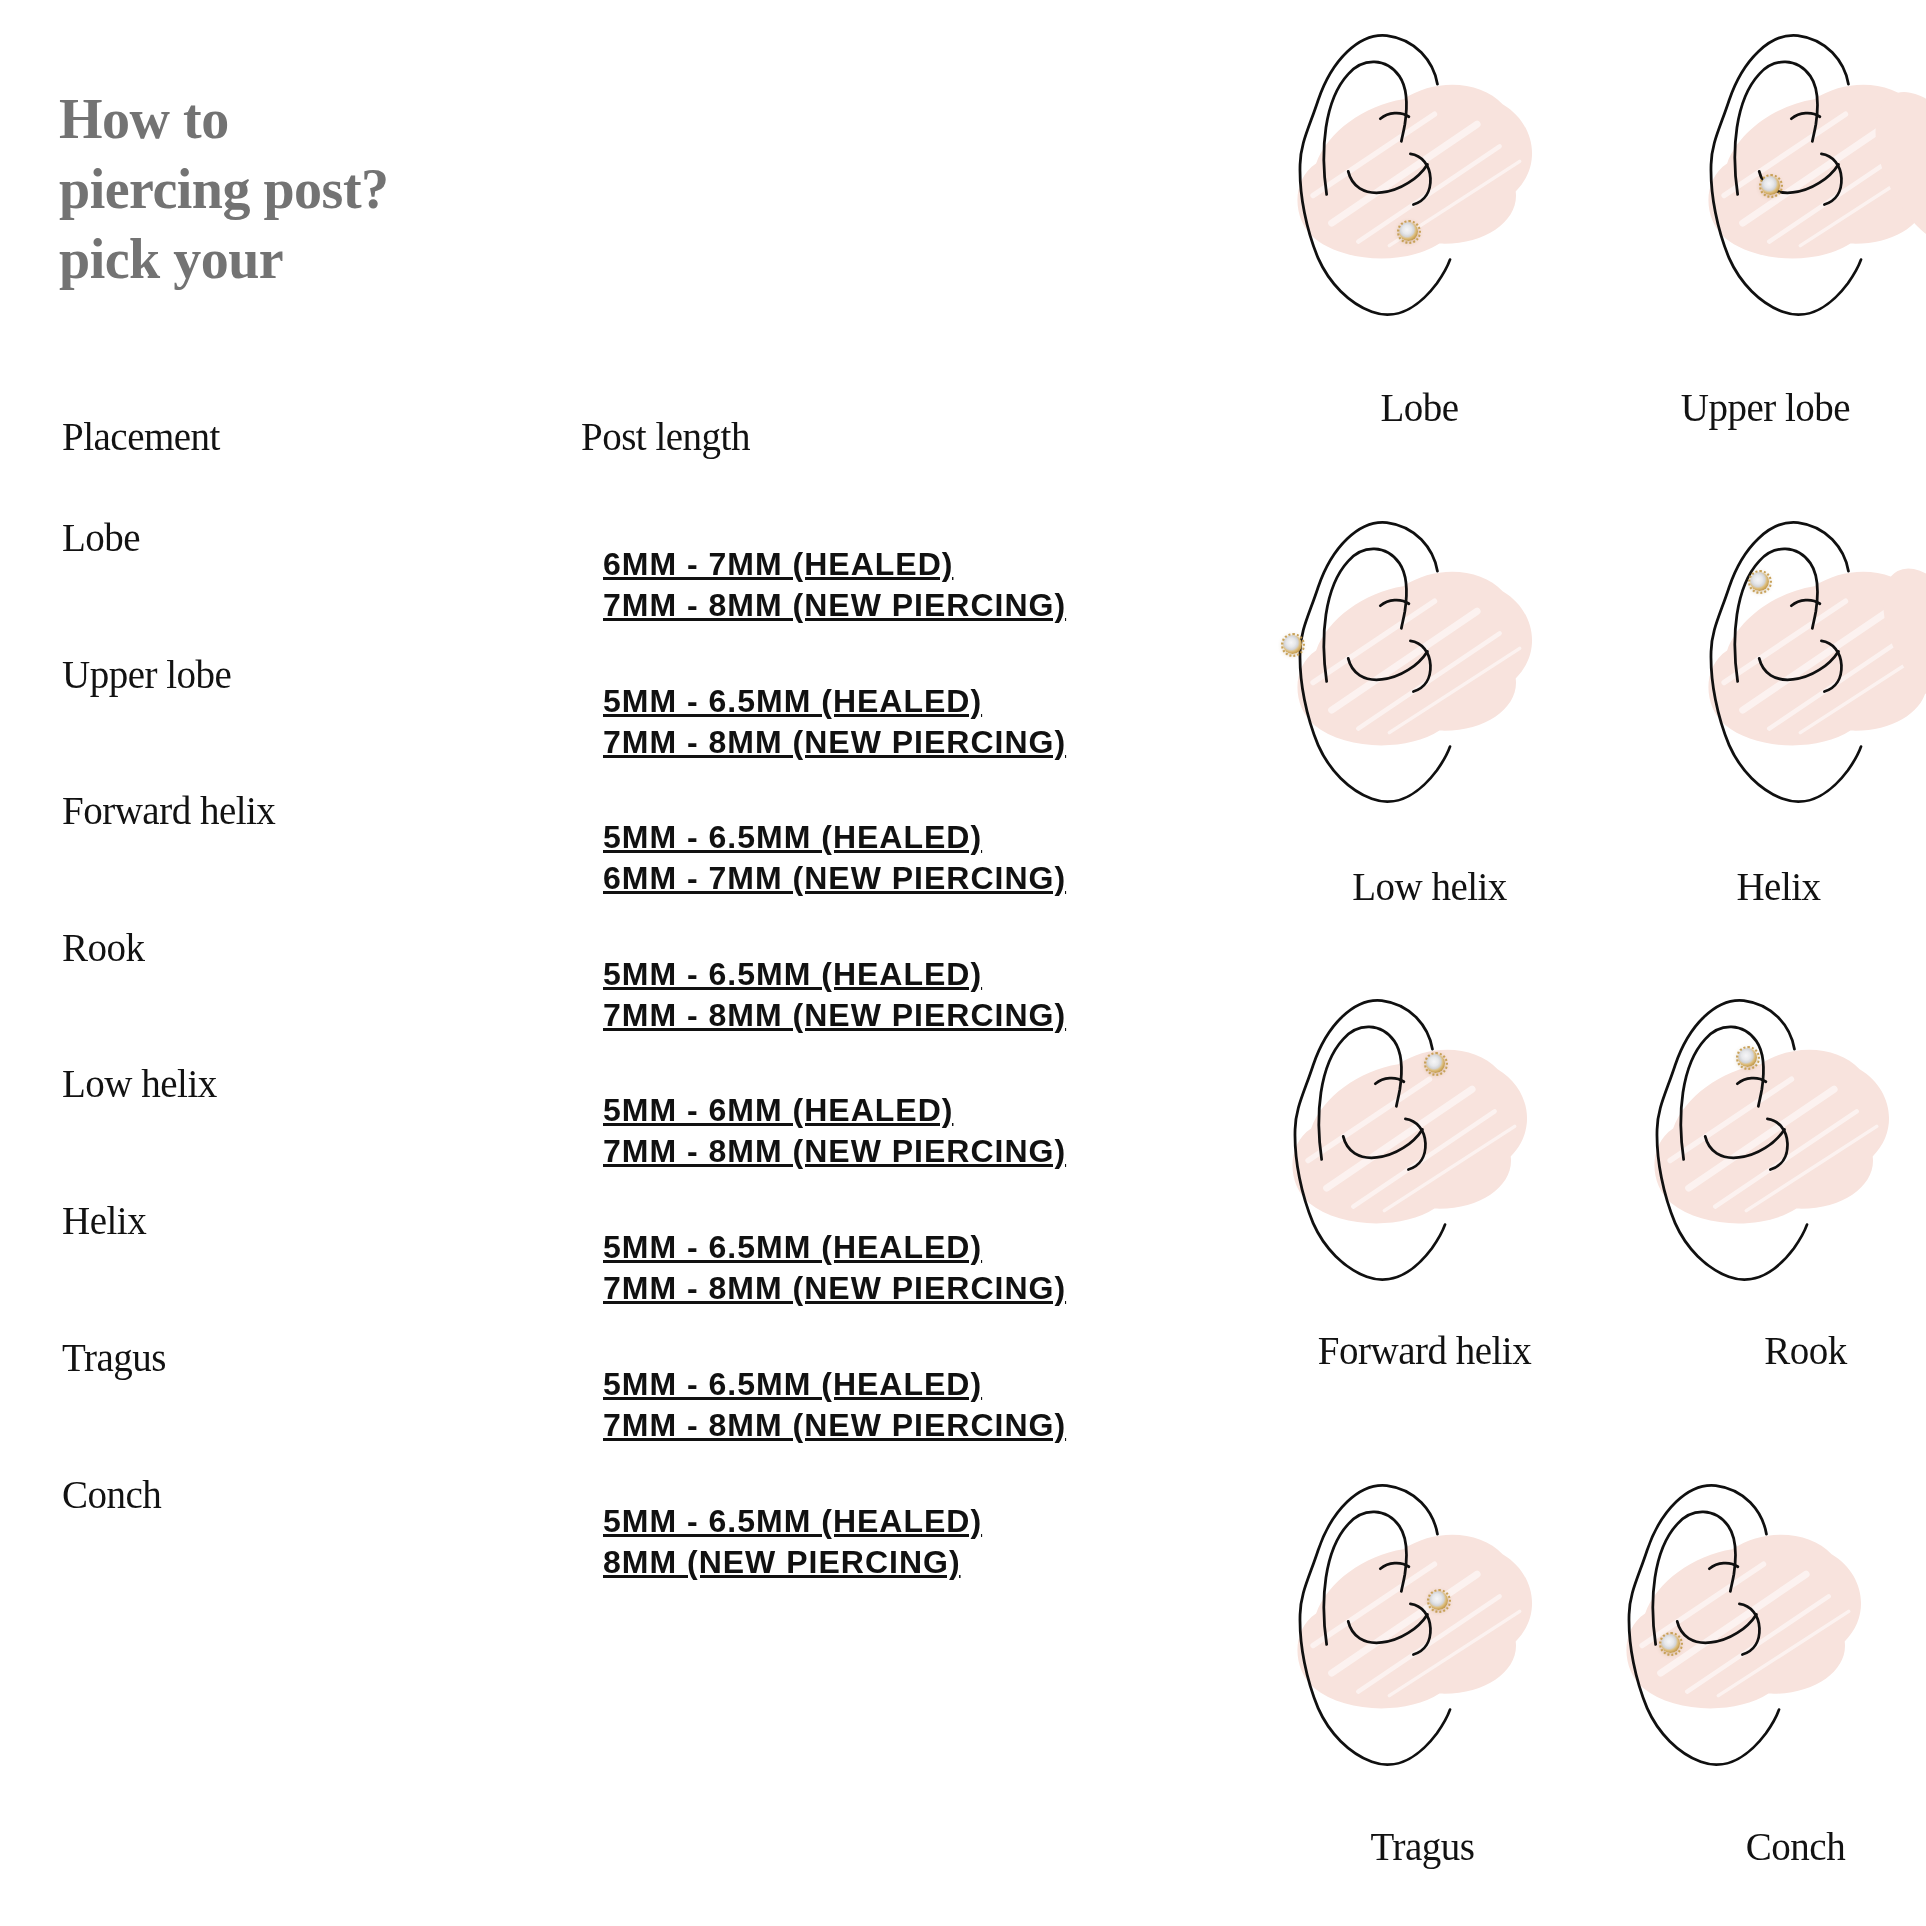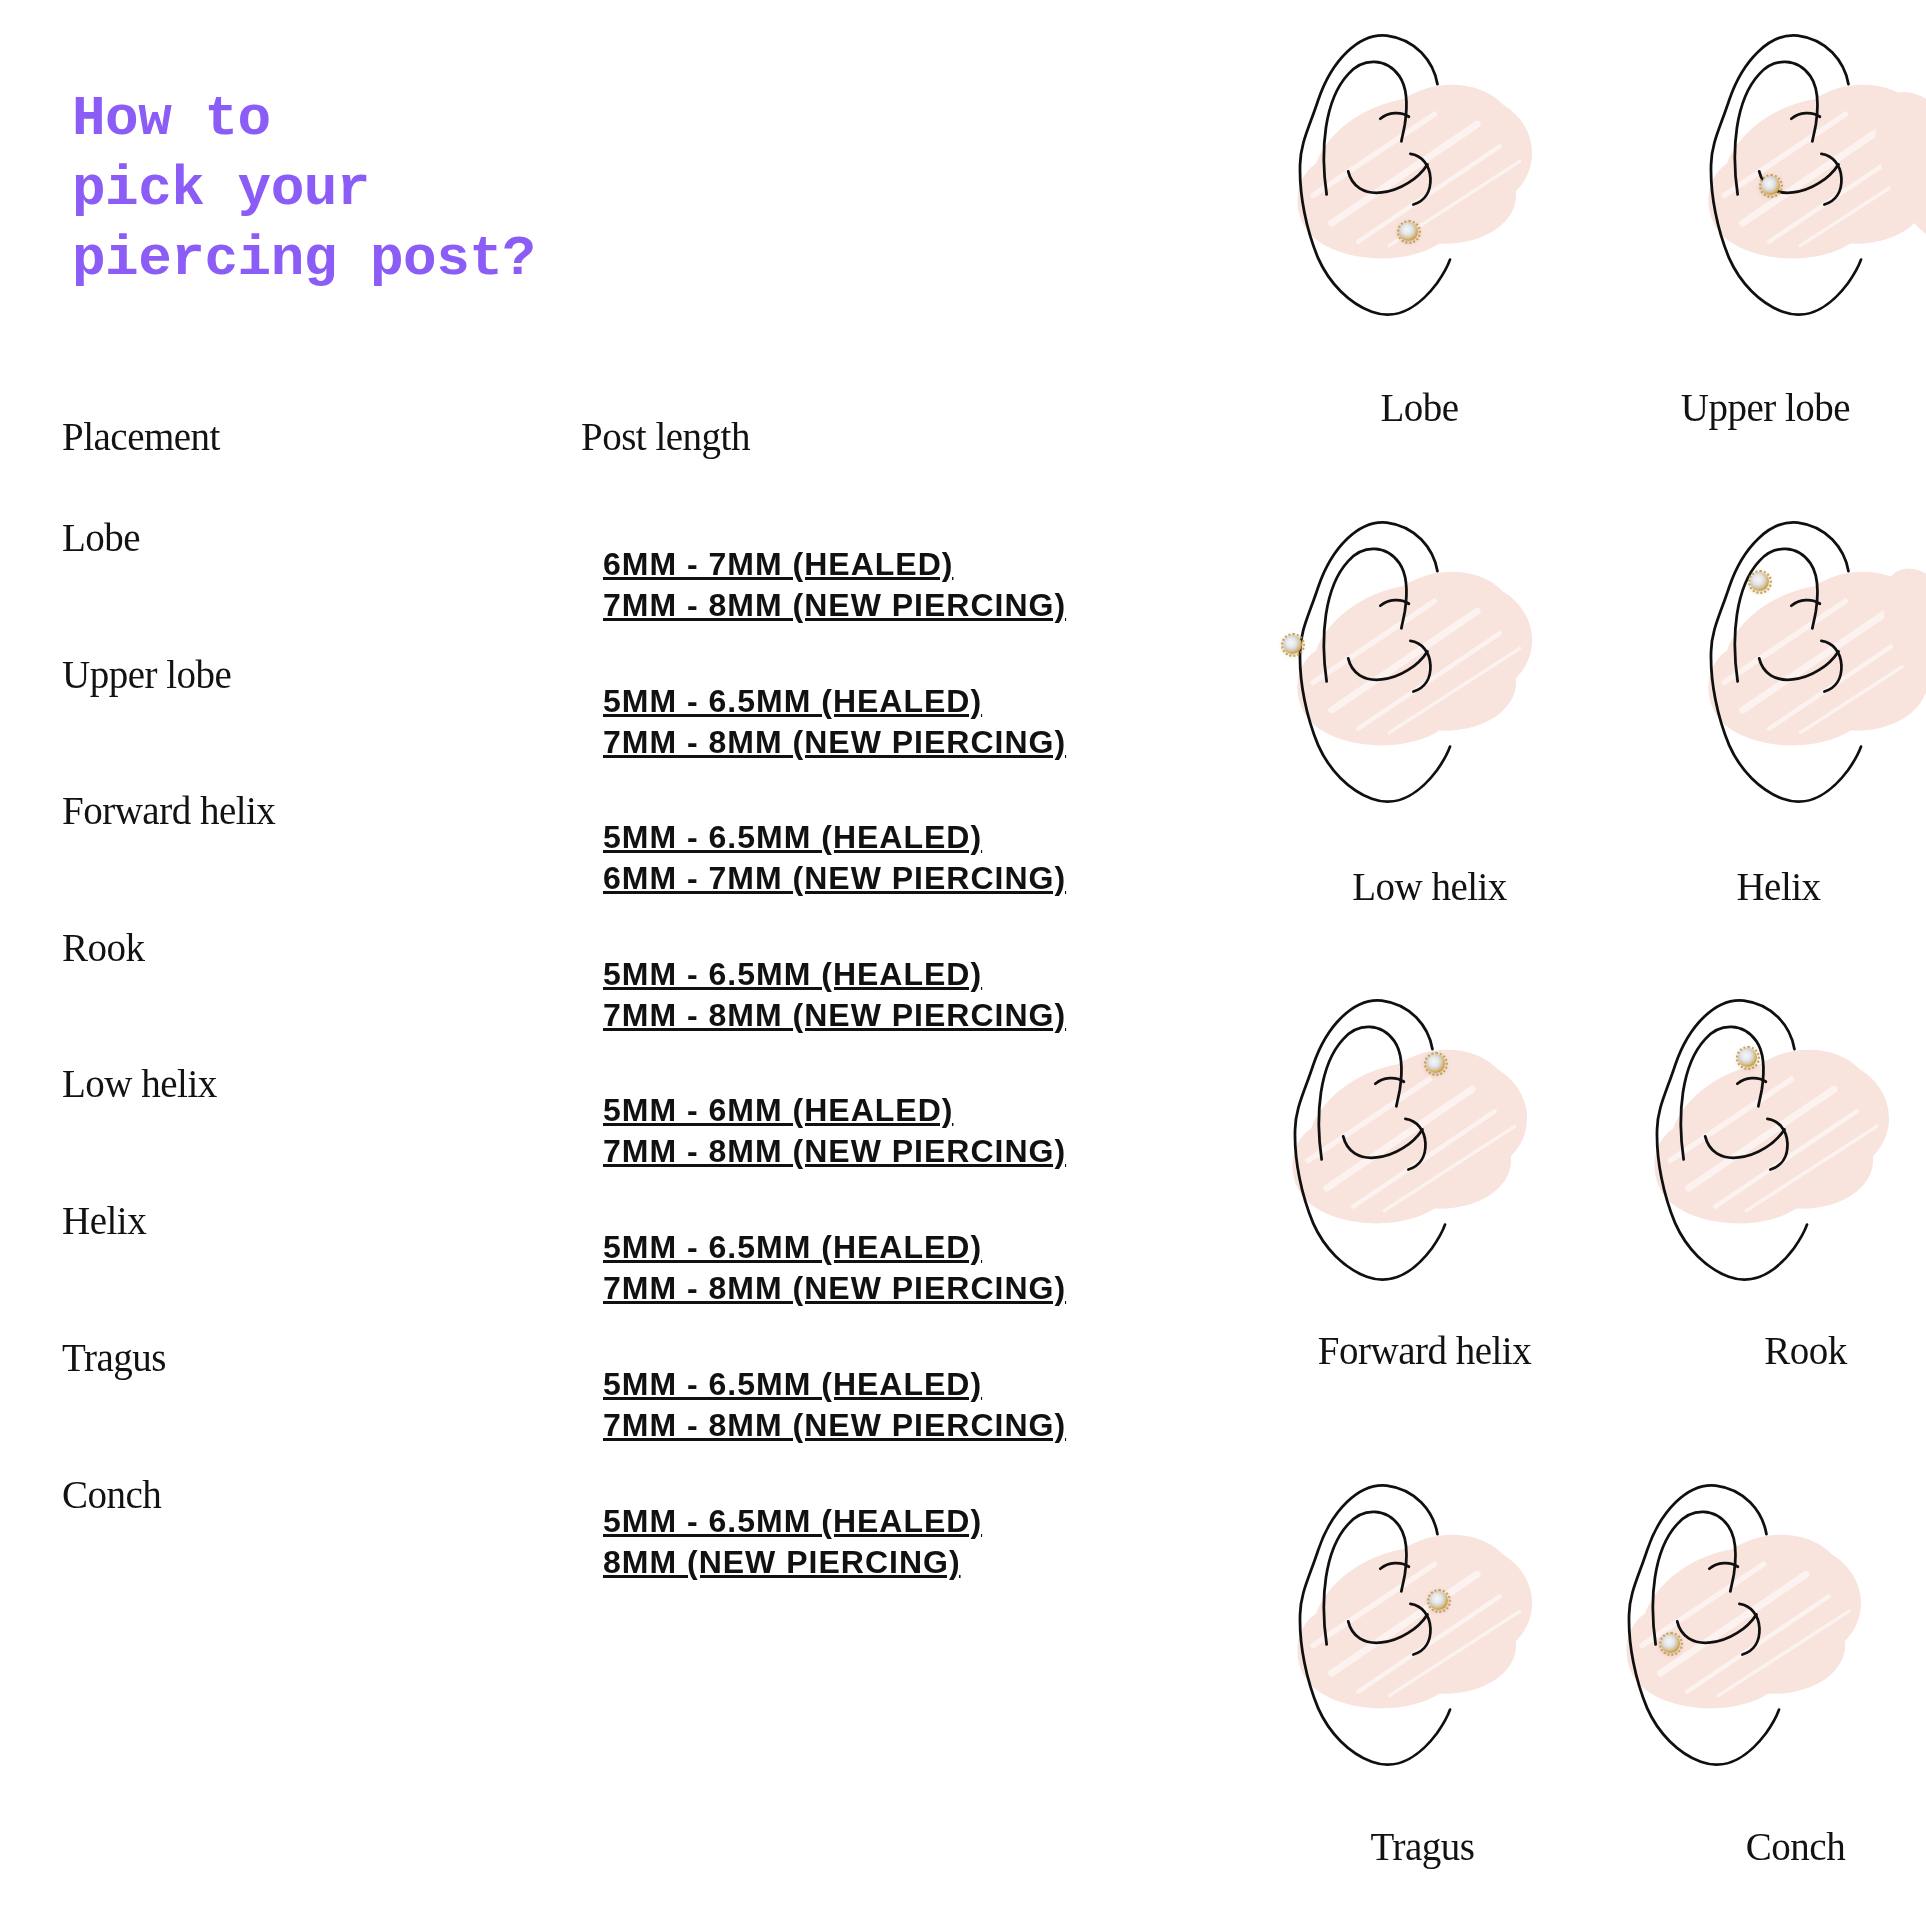--- a/index.html
+++ b/index.html
@@ -4,23 +4,23 @@
 <style>
   html,body{margin:0;padding:0;}
   body{
     width:1926px;height:1926px;position:relative;overflow:hidden;
     background:#ffffff;
     font-family:"Liberation Serif","DejaVu Serif",serif;
     color:#141414;
   }
   
   .title{
-    position:absolute;left:72px;top:46px;
+    position:absolute;left:59px;top:46px;
     font-size:56px;line-height:70px;font-weight:600;
-    letter-spacing:-0.5px;color:#8b5cf6;font-family:Liberation Mono, monospace;
+    letter-spacing:-0.5px;color:#737373;
   }
   .title span{display:block;}
   .col-header{
     position:absolute;top:416px;
     font-size:39px;line-height:1.1;font-weight:500;
     letter-spacing:-0.5px;color:#121212;
   }
   .col-header.placement{left:62px;}
   .col-header.postlen{left:581px;}
   .row{position:absolute;left:0;width:1926px;height:130px;}
@@ -104,22 +104,22 @@
       <path class="ear-line" d="M 85,328 C 72,240 80,140 128,88 C 158,54 204,56 230,92 C 248,118 246,155 241,188 C 238,205 235,215 234,222"></path>
       <path class="ear-line" d="M 192,177 C 208,164 233,162 249,173"></path>
       <path class="ear-line" d="M 128,282 C 135,312 160,328 195,324 C 232,320 268,296 286,268"></path>
       <path class="ear-line" d="M 252,247 C 275,250 291,270 292,296 C 293,322 281,341 258,348"></path>
     </g>
   </defs>
 </svg>
 
 <h1 class="title">
   <span>How to</span>
+  <span>piercing post?</span>
   <span>pick your</span>
-  <span>piercing post?</span>
 </h1>
 
 <div class="col-header placement">Placement</div>
 <div class="col-header postlen">Post length</div>
 
 <div class="row" style="top:516px">
   <div class="placement-item">Lobe</div>
   <div class="pl l1">6MM - 7MM (HEALED)</div>
   <div class="pl l2">7MM - 8MM (NEW PIERCING)</div>
 </div>

